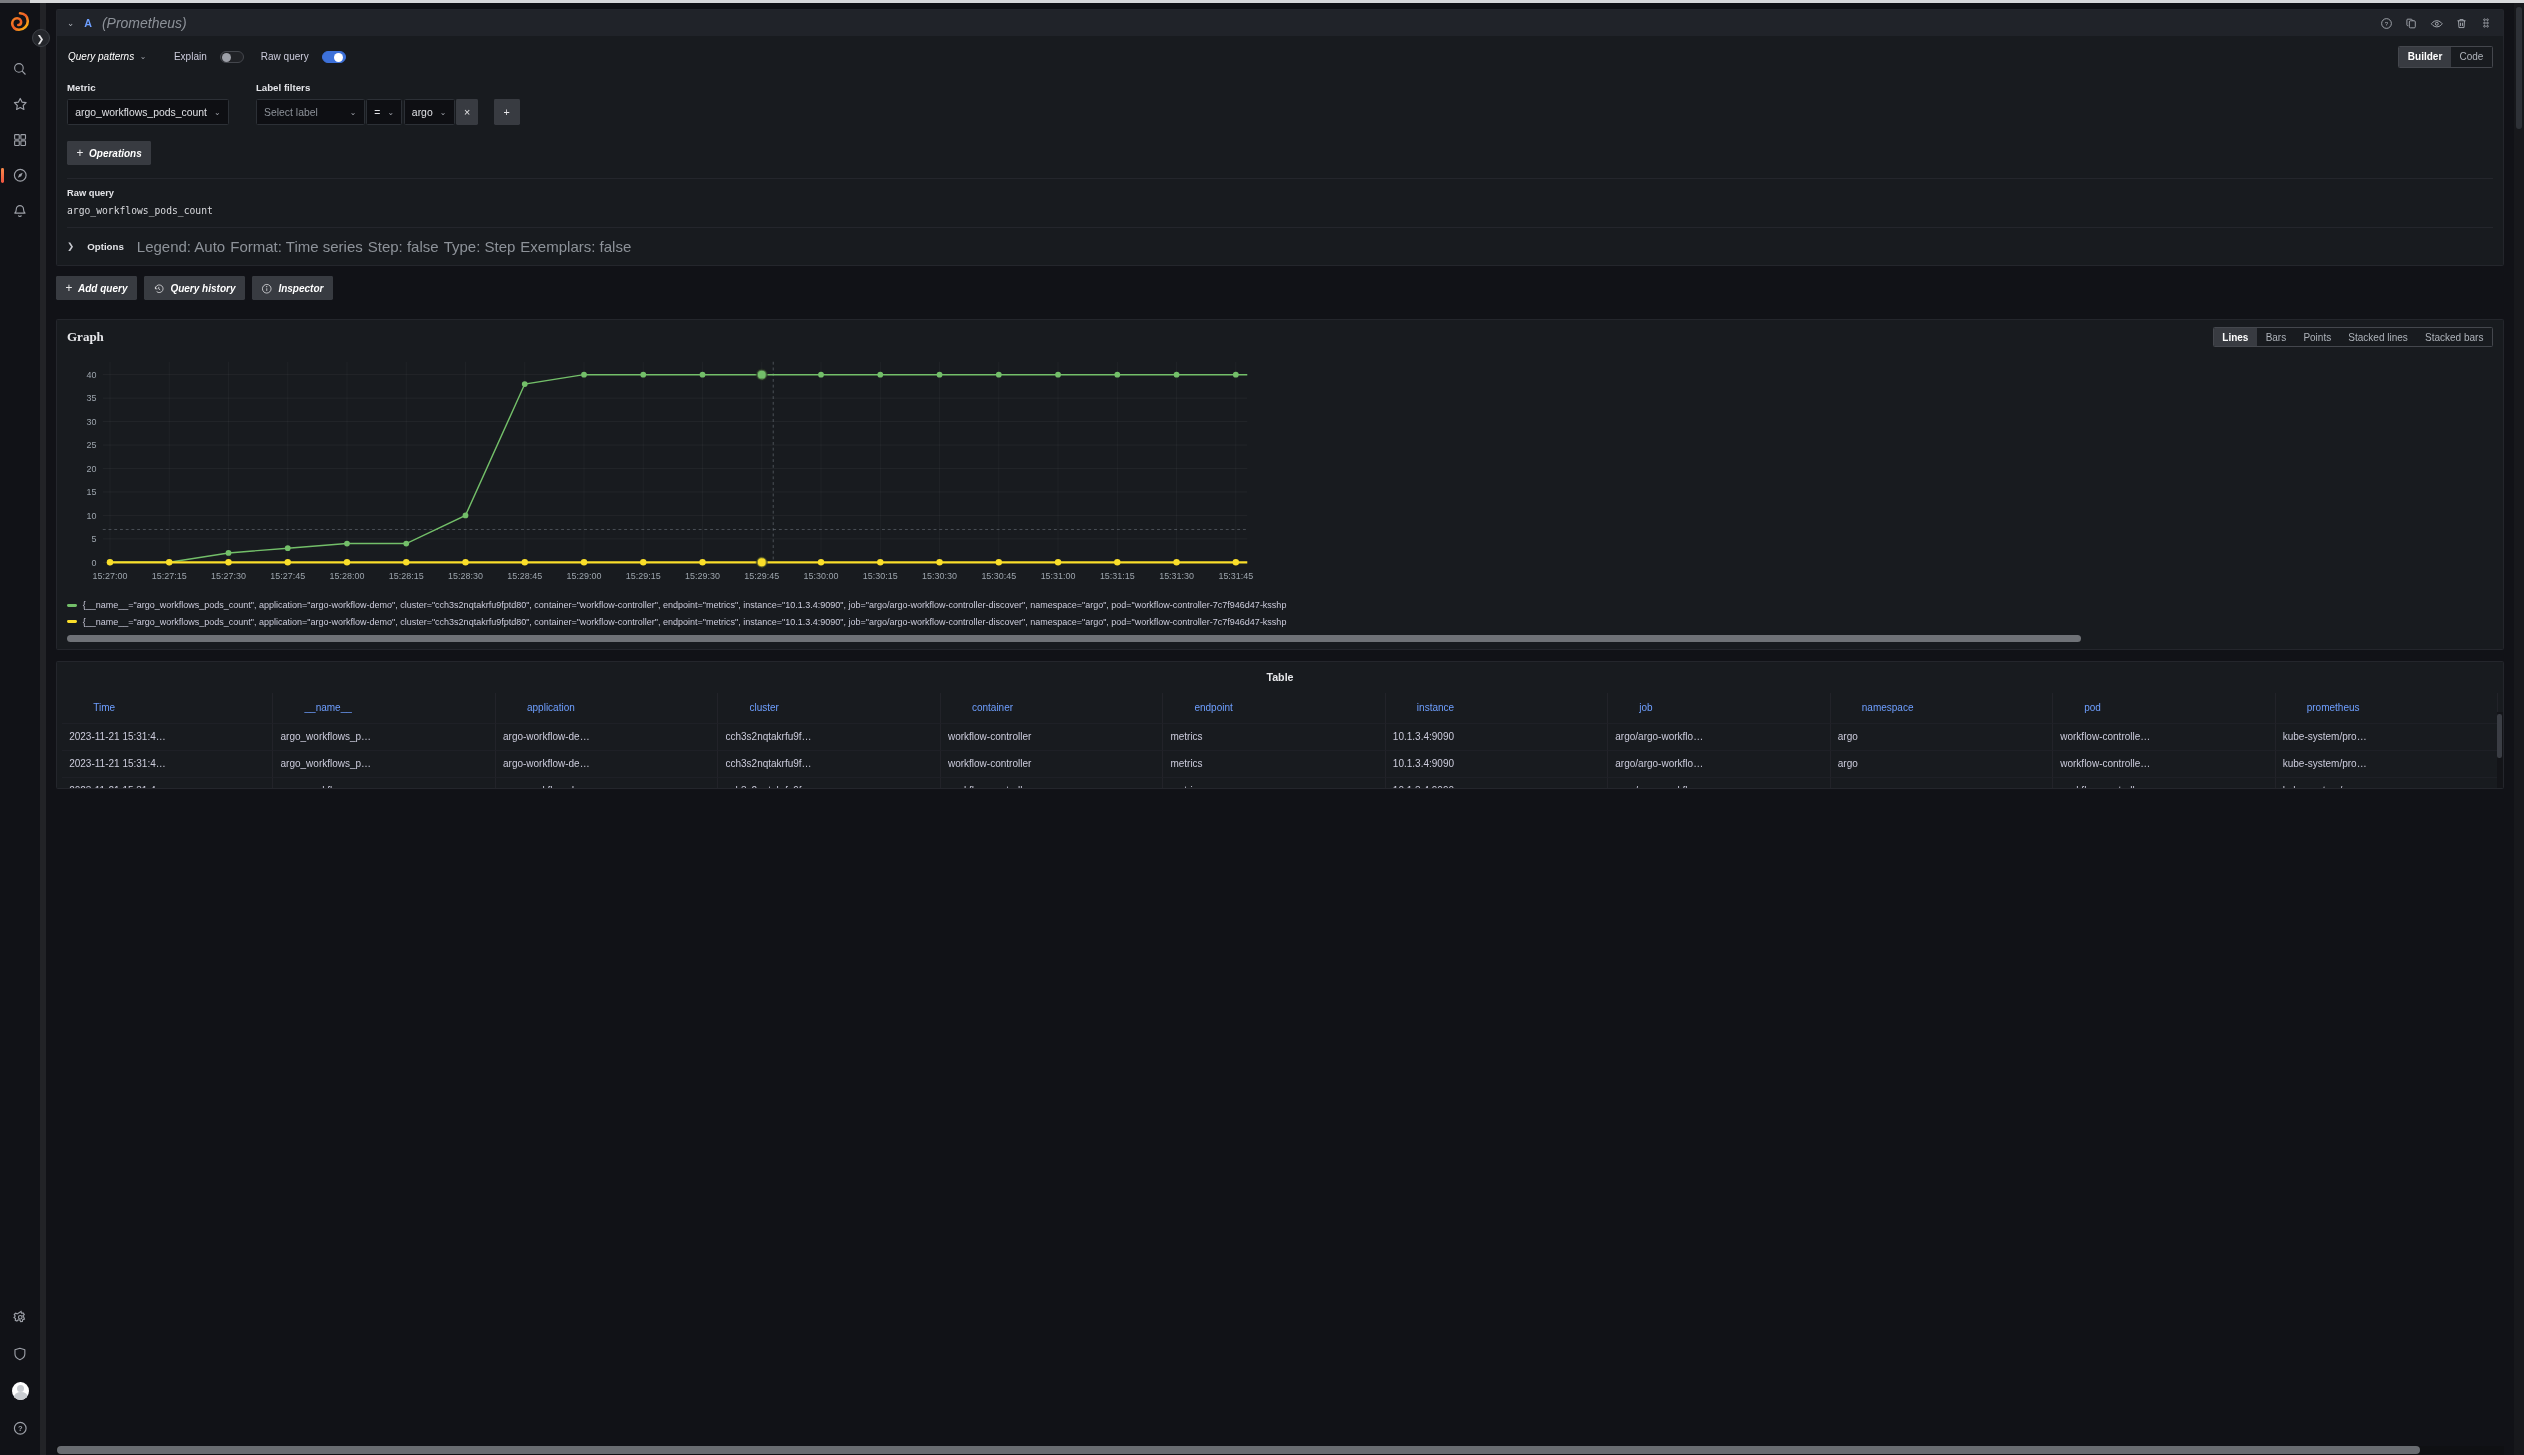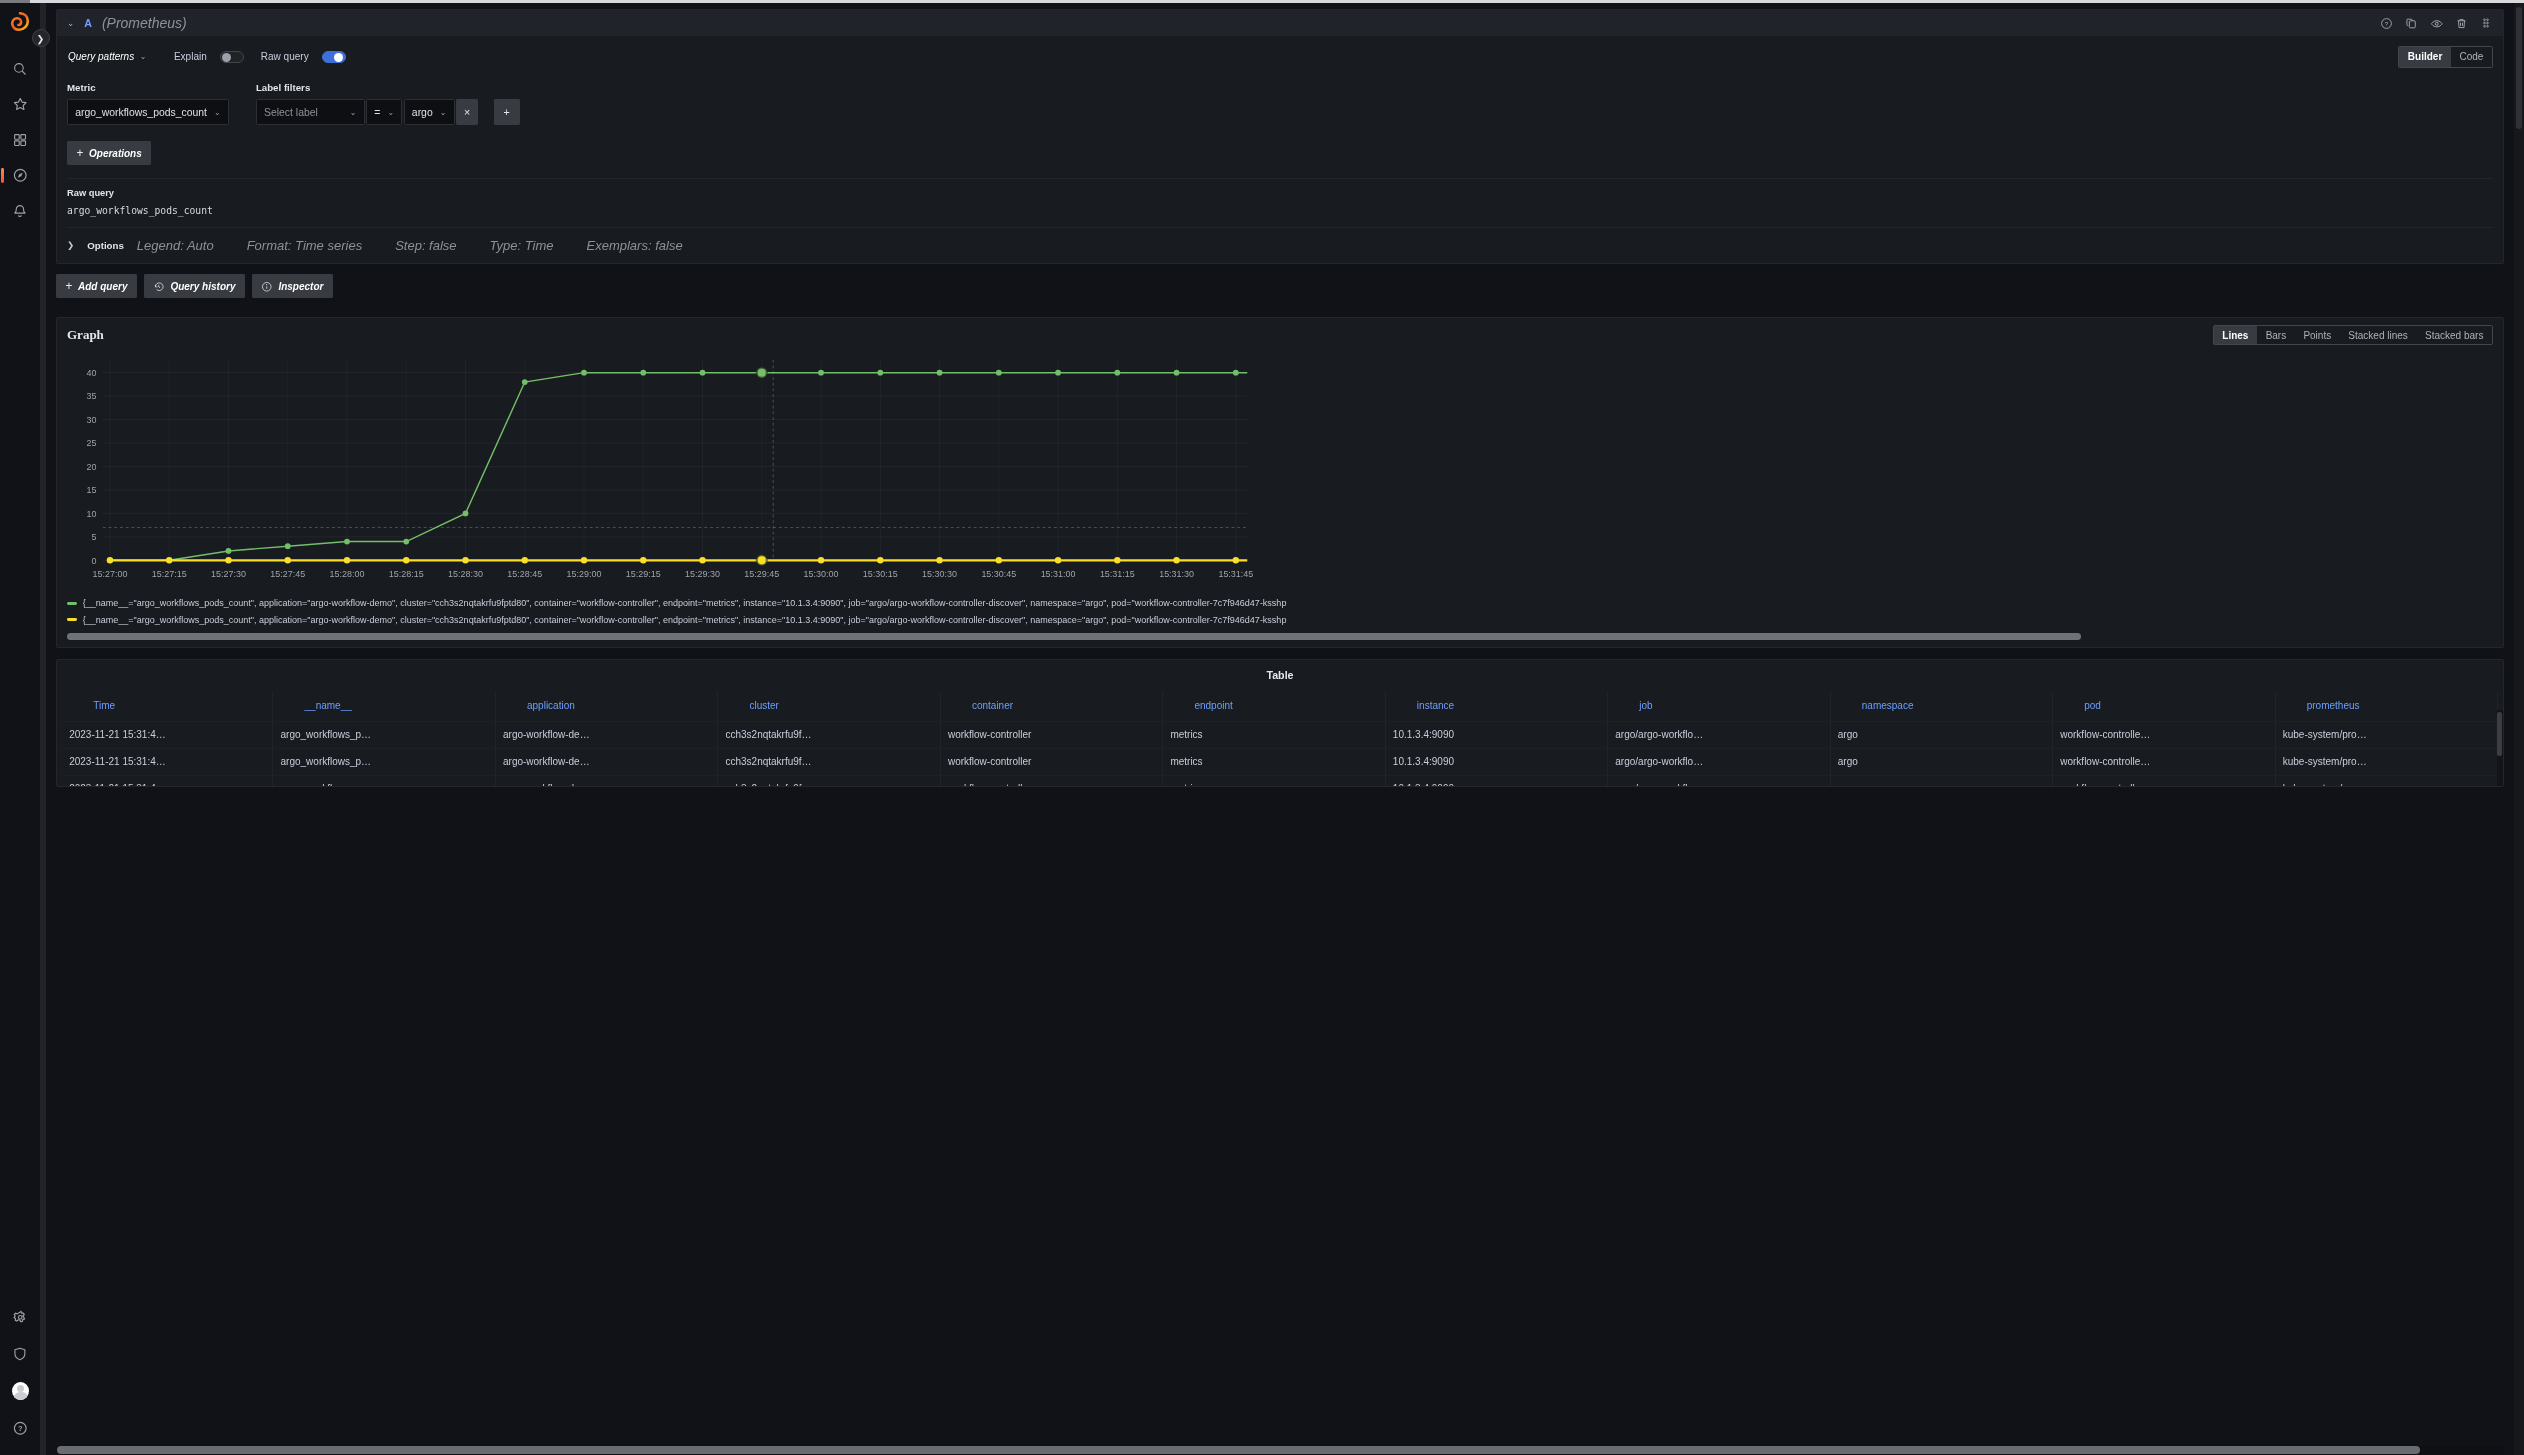--- a/index.html
+++ b/index.html
@@ -74,21 +74,21 @@
 
   .ops-row { margin-top:15.8px; }
 
   .raw-box { margin-top:13px; border-top:0.7px solid #24262c; border-bottom:0.7px solid #24262c; padding:8.6px 0 11.5px 0; }
   .raw-label { font-size:9.3px; font-weight:700; color:#e3e4e8; }
   .raw-code { margin-top:7.2px; font-family:"DejaVu Sans Mono","Liberation Mono",monospace; font-size:9.7px; color:#d8d9dd; }
 
   .options-row { display:flex; align-items:center; gap:13px; padding:9.3px 0 10px 0; }
   .options-row .chev-r { color:#c7c9cf; font-size:8.6px; cursor:pointer; }
   .options-title { font-size:9.7px; font-weight:700; color:#e3e4e8; cursor:pointer; }
-  .options-summary { display:flex; gap:33px; font-size:13px; color:#8d9299;font-style:italic; }
+  .options-summary { display:flex; gap:5px; font-size:15px; color:#8d9299; }
 
   .actions-row { display:flex; gap:7.2px; margin-top:10.7px; }
   .icon-in-btn { width:11.5px; height:11.5px; }
   .icon-in-btn svg { stroke:#e8e8ea; fill:none; stroke-width:1.6; }
 
   
   .graph-panel { margin-top:18.6px; padding:7.2px 10px 4.3px 10px; }
   .graph-head { display:flex; align-items:center; }
   .graph-title { font-size:13px; font-weight:700; color:#e6e7ea;font-family:Liberation Serif, serif; }
   .chart-wrap { margin-top:5.7px; }
@@ -296,21 +296,21 @@
         <div class="raw-code">argo_workflows_pods_count</div>
       </div>
 
       <div class="options-row">
         <span class="chev-r">❯</span>
         <span class="options-title">Options</span>
         <span class="options-summary" id="options-summary">
             <span>Legend: Auto</span>
             <span>Format: Time series</span>
             <span>Step: false</span>
-            <span>Type: Time</span>
+            <span>Type: Step</span>
             <span>Exemplars: false</span>
           </span>
       </div>
     </div>
   </section>
 
   <div class="actions-row">
     <button class="btn bold">
       <span class="plus">+</span>
       <span>Add query</span>

